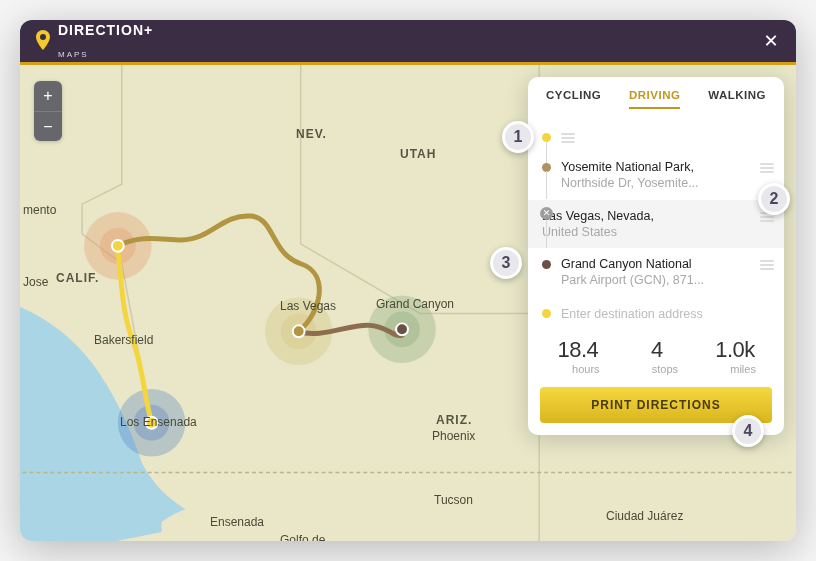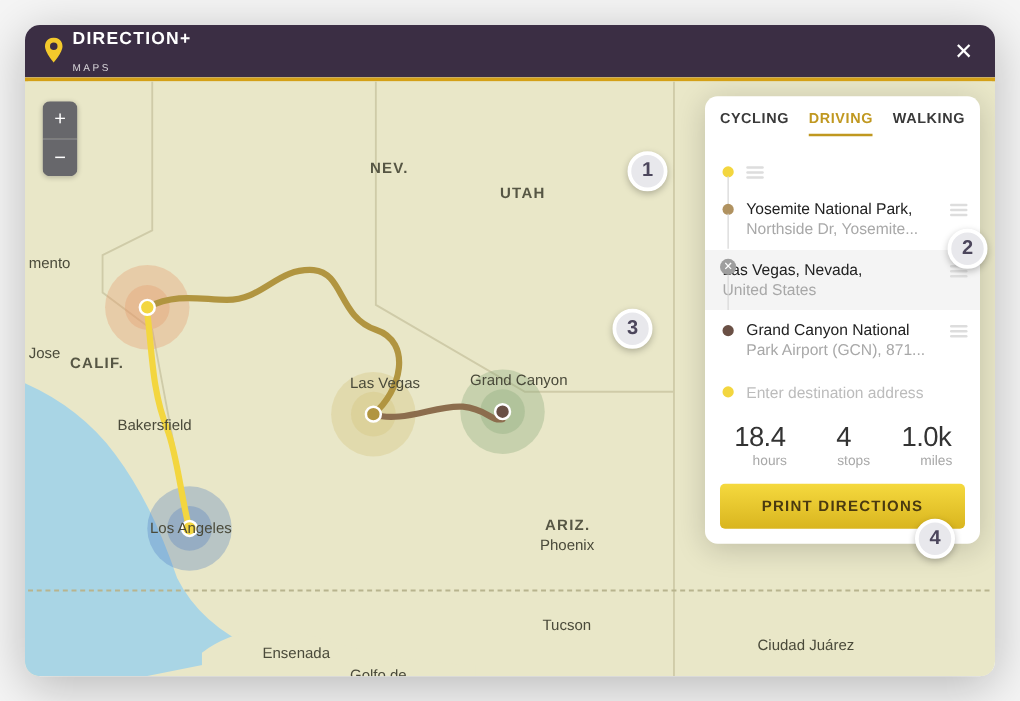--- a/index.html
+++ b/index.html
@@ -78,21 +78,21 @@
     font-family: "Lucida Grande", sans-serif;
     white-space: nowrap;
   }
   .state-label { font-weight: 700; letter-spacing: 1px; color: #565644; }
 
   
   .panel {
     position: absolute;
     right: 12px;
     top: 12px;
-    width: 220px;
+    width: 256px;
     background: #fff;
     border-radius: 10px;
     box-shadow: 0 4px 24px rgba(0,0,0,0.18);
     padding: 0 0 12px 0;
     overflow: hidden;
   }
   .tabs {
     display: flex;
     justify-content: space-around;
     padding: 12px 8px 8px;
@@ -252,26 +252,26 @@
       <circle cx="96" cy="182" r="6" fill="#f3d63f" stroke="#fff" stroke-width="2"></circle>
       <circle cx="130" cy="360" r="6" fill="#f3d63f" stroke="#fff" stroke-width="2"></circle>
       <circle cx="278" cy="268" r="6" fill="#b19540" stroke="#fff" stroke-width="2"></circle>
       <circle cx="382" cy="266" r="6" fill="#6a5045" stroke="#fff" stroke-width="2"></circle>
     </svg>
 
     <div class="map-label" style="left:3px; top:138px;">mento</div>
     <div class="map-label" style="left:3px; top:210px;">Jose</div>
     <div class="map-label state-label" style="left:240px; top:62px;padding-left:36px;">NEV.</div>
     <div class="map-label state-label" style="left:380px; top:82px;">UTAH</div>
-    <div class="map-label state-label" style="left:36px; top:206px;margin-top:12px;">CALIF.</div>
+    <div class="map-label state-label" style="left:36px; top:206px;">CALIF.</div>
     <div class="map-label state-label" style="left:416px; top:348px;">ARIZ.</div>
     <div class="map-label" style="left:74px; top:268px;">Bakersfield</div>
     <div class="map-label" style="left:260px; top:234px;">Las Vegas</div>
     <div class="map-label" style="left:356px; top:232px;">Grand Canyon</div>
-    <div class="map-label" style="left:100px; top:350px;">Los Angeles</div>
+    <div class="map-label" style="left:100px; top:350px;">Los Ensenada</div>
     <div class="map-label" style="left:412px; top:364px;">Phoenix</div>
     <div class="map-label" style="left:414px; top:428px;">Tucson</div>
     <div class="map-label" style="left:190px; top:450px;">Ensenada</div>
     <div class="map-label" style="left:586px; top:444px;">Ciudad Juárez</div>
     <div class="map-label" style="left:260px; top:468px;">Golfo de</div>
     <div class="map-label state-label" style="right:18px; top:300px;">N</div>
 
     <div class="zoom-ctrl">
       <div class="zoom-btn">+</div>
       <div class="zoom-btn">−</div>

